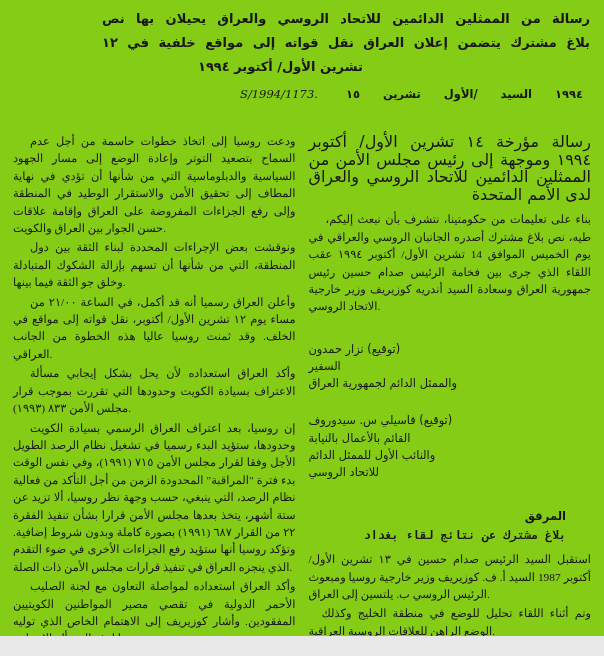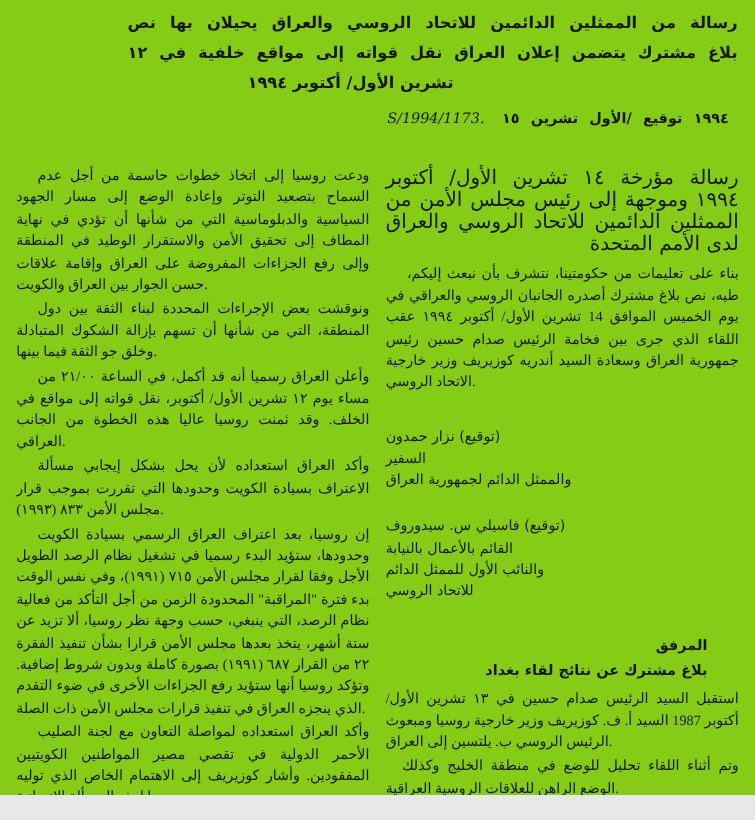--- a/index.html
+++ b/index.html
@@ -9,59 +9,59 @@
     font-family:"DejaVu Sans", sans-serif; color:#171717;
   }
   
   .title-block { position:absolute; top:7px; left:102px; width:488px; }
   .title-line { font-weight:bold; font-size:13px; line-height:24px; }
   .title-line.jl { text-align:justify; text-align-last:justify; }
   .title-line.last { text-align:left; padding-left:96px; }
   
   .symbol-line {
     position:absolute; top:87px; right:21px;
-    display:flex; align-items:baseline; gap:9px;
+    display:flex; align-items:baseline; gap:23px;
     font-size:11.5px; font-weight:bold; direction:ltr;
   }
   .symbol-line .sym {
     font-family:"DejaVu Serif", serif; font-style:italic;
     font-weight:normal; font-size:11.5px; margin-right:5px;
   }
   
   .columns { position:absolute; top:133px; left:13px; width:578px; display:flex; direction:rtl; gap:13px; }
   .col { width:283px; }
   .para { margin:0 0 2px; font-size:11.4px; line-height:17.4px; text-align:justify;font-family:Liberation Serif, serif; }
   .indent { text-indent:17px; }
   .indent-sm { text-indent:13px; }
   .letter-heading {
     font-weight:normal; font-size:16px; line-height:17.6px;
     text-align:justify; margin:0 0 8px;
   }
   .sig { font-size:11.4px; line-height:17.2px; text-align:left; margin-top:25px; }
   .sig.sig2 { margin-top:20px; }
   .annex-heading { font-weight:bold; font-size:11.6px; line-height:18px; margin-top:26px; text-align:right; padding-left:0; padding-right:25px; }
-  .annex-sub { font-weight:bold; font-size:11.6px; line-height:18px; margin:2px 0 6px; text-align:right; padding-right:25px; }
+  .annex-sub { font-weight:bold; font-size:11.6px; line-height:18px; margin:2px 0 6px; text-align:right; padding-right:25px;font-family:Liberation Mono, monospace; }
 </style>
 </head>
 <body>
 
 <div class="page">
 
   <div class="title-block">
     <div class="title-line jl" dir="rtl">رسالة من الممثلين الدائمين للاتحاد الروسي والعراق يحيلان بها نص</div>
     <div class="title-line jl" dir="rtl">بلاغ مشترك يتضمن إعلان العراق نقل قواته إلى مواقع خلفية في ١٢</div>
     <div class="title-line last" dir="rtl">تشرين الأول/ أكتوبر ١٩٩٤</div>
   </div>
 
   <div class="symbol-line">
     <span class="sym">S/1994/1173.</span>
     <span>١٥</span>
     <span>تشرين</span>
     <span>الأول/</span>
-    <span>توقيع</span>
+    <span>السيد</span>
     <span>١٩٩٤</span>
   </div>
 
   <div class="columns">
 
     <div class="col">
       <div class="letter-heading" dir="rtl">رسالة مؤرخة ١٤ تشرين الأول/ أكتوبر ١٩٩٤ وموجهة إلى رئيس مجلس الأمن من الممثلين الدائمين للاتحاد الروسي والعراق لدى الأمم المتحدة</div>
       <p class="para indent" dir="ltr">بناء على تعليمات من حكومتينا، نتشرف بأن نبعث إليكم، طيه، نص بلاغ مشترك أصدره الجانبان الروسي والعراقي في يوم الخميس الموافق 14 تشرين الأول/ أكتوبر ١٩٩٤ عقب اللقاء الذي جرى بين فخامة الرئيس صدام حسين رئيس جمهورية العراق وسعادة السيد أندريه كوزيريف وزير خارجية الاتحاد الروسي.</p>
 
       <div class="sig sig1" dir="rtl">

